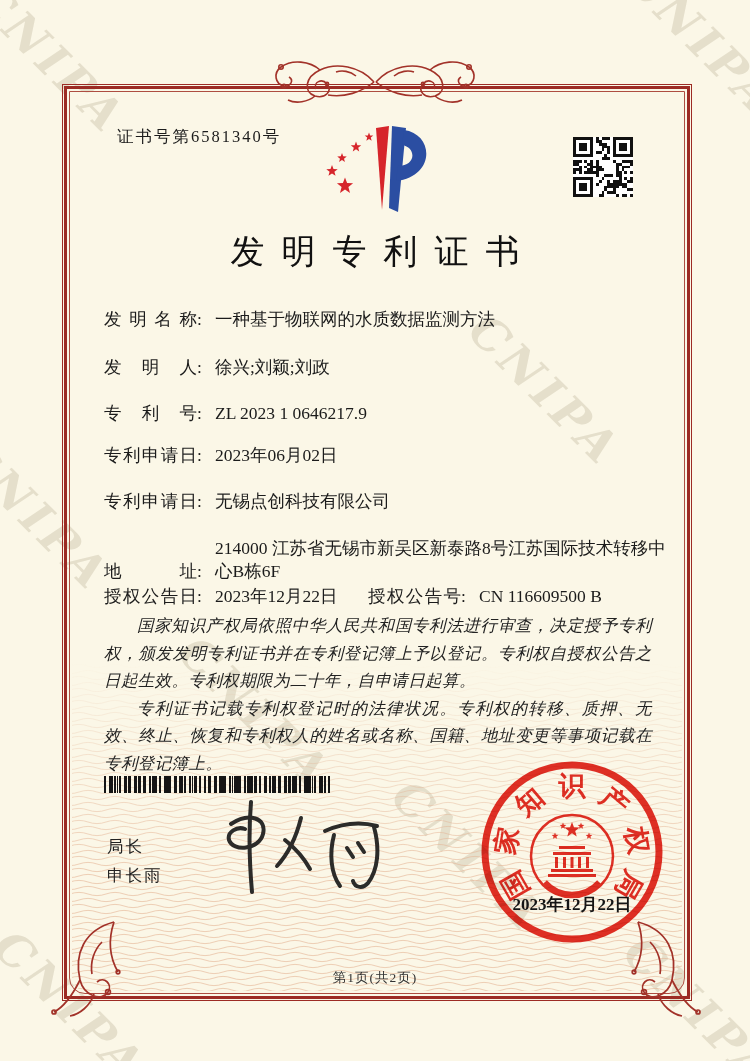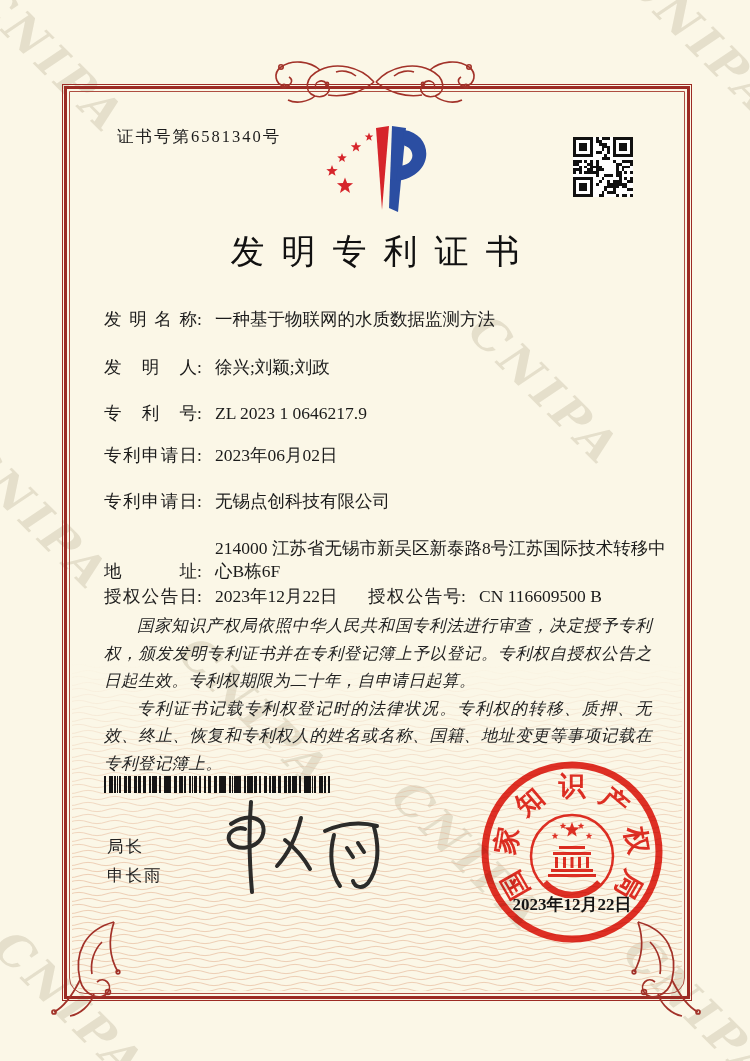--- a/index.html
+++ b/index.html
@@ -365,14 +365,15 @@
           <rect x="6" y="1" width="3" height="11"></rect>
           <rect x="14" y="1" width="3" height="11"></rect>
         </g>
       <rect x="-21" y="13" width="42" height="3" stroke="none"></rect>
       <rect x="-24" y="18" width="48" height="3" stroke="none"></rect>
       <path d="M-27,26 A36,36 0 0 0 27,26" fill="none" stroke-width="5"></path>
     </g>
   </svg>
   <div class="seal-date">2023年12月22日</div>
 
+  <div class="page-number">第1页(共2页)</div>
 
 </div>
 
 </body></html>

